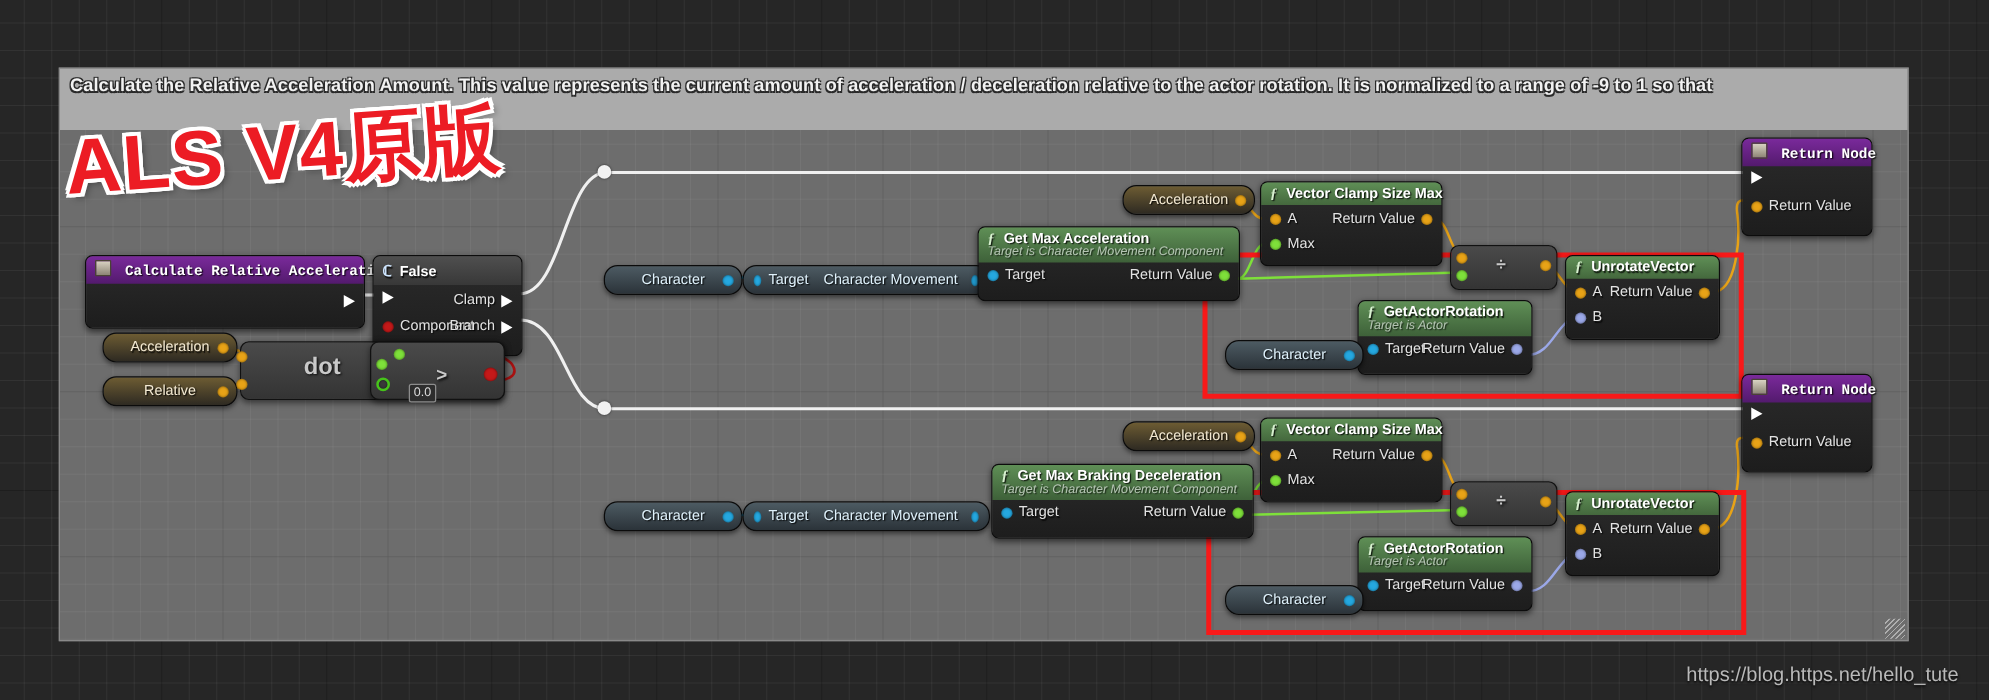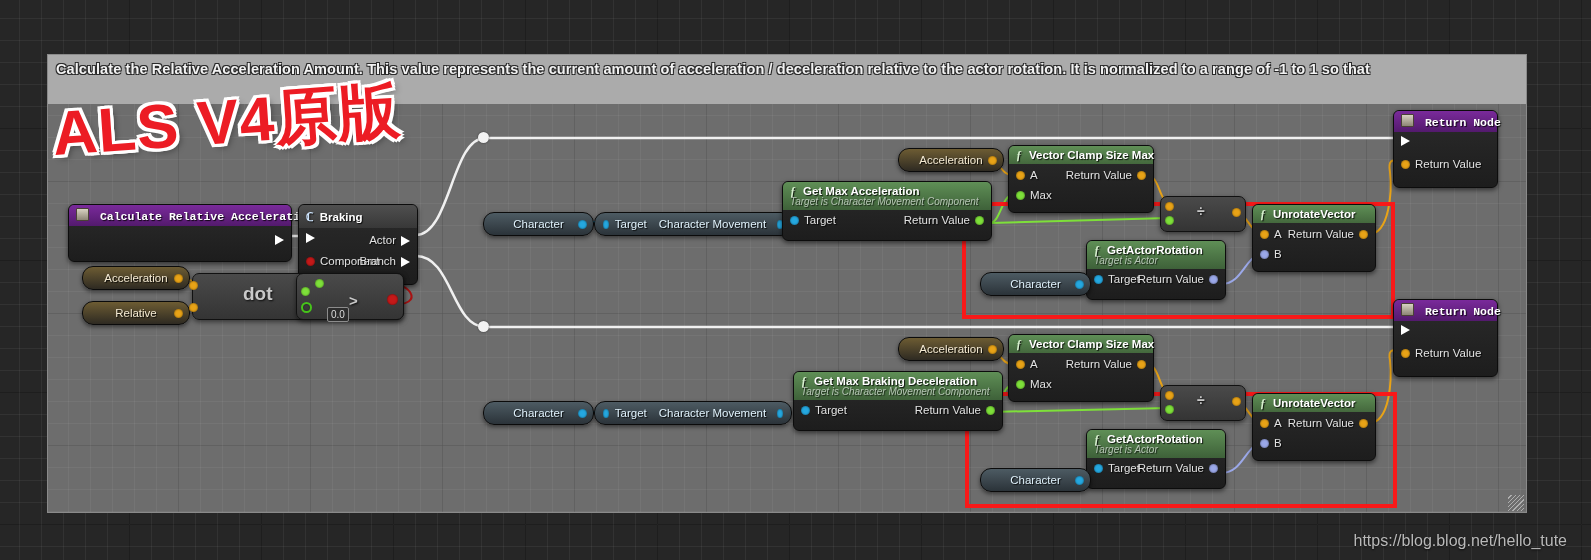--- a/index.html
+++ b/index.html
@@ -134,21 +134,21 @@
     text-shadow:0 1px 2px rgba(0,0,0,.8);
   }
 </style>
 </head>
 <body>
 
 <div id="canvas">
 
   <div id="comment">
     <div id="comment-header">
-      <div id="comment-title">Calculate the Relative Acceleration Amount. This value represents the current amount of acceleration / deceleration relative to the actor rotation. It is normalized to a range of -1 to 1 so that</div>
+      <div id="comment-title">Calculate the Relative Acceleration Amount. This value represents the current amount of acceleration / deceleration relative to the actor rotation. It is normalized to a range of -9 to 1 so that</div>
     </div>
     <div id="comment-resize"></div>
   </div>
 
   <svg id="wires" width="1591" height="560">
 
     <path d="M291,236 L300,236" stroke="#f0f0f0" stroke-width="2.5" fill="none"></path>
 
     <path d="M416,235 C450,235 452,138 485,138" stroke="#f0f0f0" stroke-width="2.5" fill="none"></path>
 
@@ -207,28 +207,28 @@
     <div class="body" style="height:25px;">
       <div class="row right" style="position:absolute;right:7px;top:9px;">
         <span class="exec"></span>
       </div>
     </div>
   </div>
 
   <div class="node" style="left:298px;top:204px;width:118px;">
     <div class="hdr" style="background:linear-gradient(#4f4f4f,#383838);">
       <span style="color:#cfe6ff;font-size:12px;margin-right:3px;">ℂ</span>
-      <span>Braking</span>
+      <span>False</span>
     </div>
     <div class="body" style="height:46px;">
       <div class="row" style="position:absolute;left:7px;top:5px;">
         <span class="exec"></span>
       </div>
       <div class="row right" style="position:absolute;right:7px;top:5px;">
-        <span class="lbl">Actor</span>
+        <span class="lbl">Clamp</span>
         <span class="exec"></span>
       </div>
       <div class="row" style="position:absolute;left:7px;top:26px;">
         <span class="pin red"></span>
         <span class="lbl">Component</span>
       </div>
       <div class="row right" style="position:absolute;right:7px;top:26px;">
         <span class="lbl">Branch</span>
         <span class="exec"></span>
       </div>
@@ -505,15 +505,15 @@
         <span class="exec"></span>
       </div>
       <div class="row" style="position:absolute;left:7px;top:25px;">
         <span class="pin gold"></span>
         <span class="lbl">Return Value</span>
       </div>
     </div>
   </div>
 
   <div id="als-watermark">ALS V4原版</div>
-  <div id="url-watermark">https://blog.blog.net/hello_tute</div>
+  <div id="url-watermark">https://blog.https.net/hello_tute</div>
 
 </div>
 
 </body></html>

